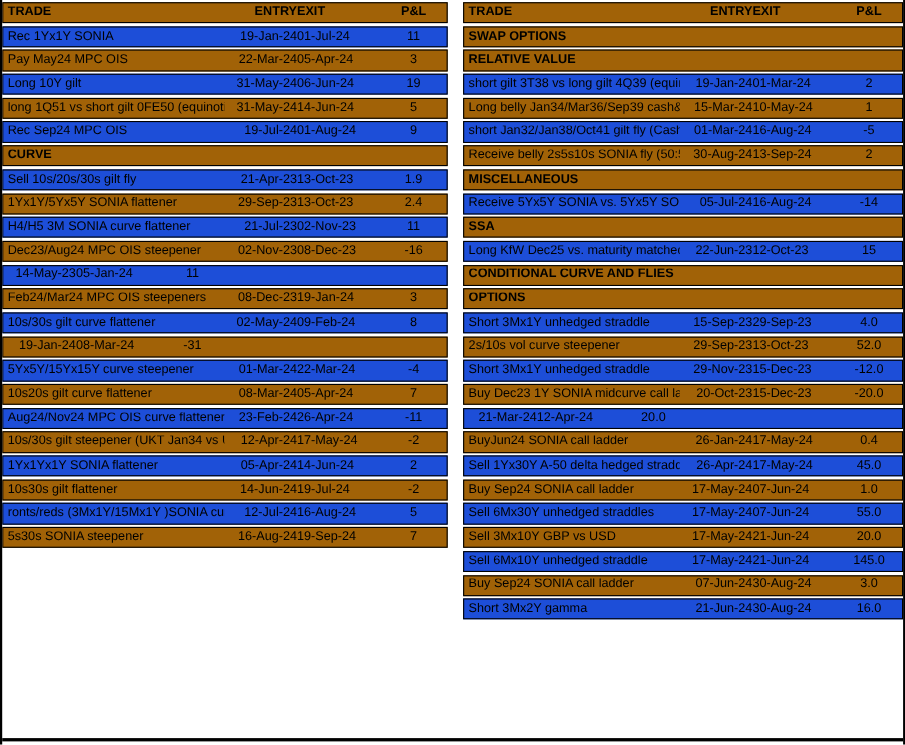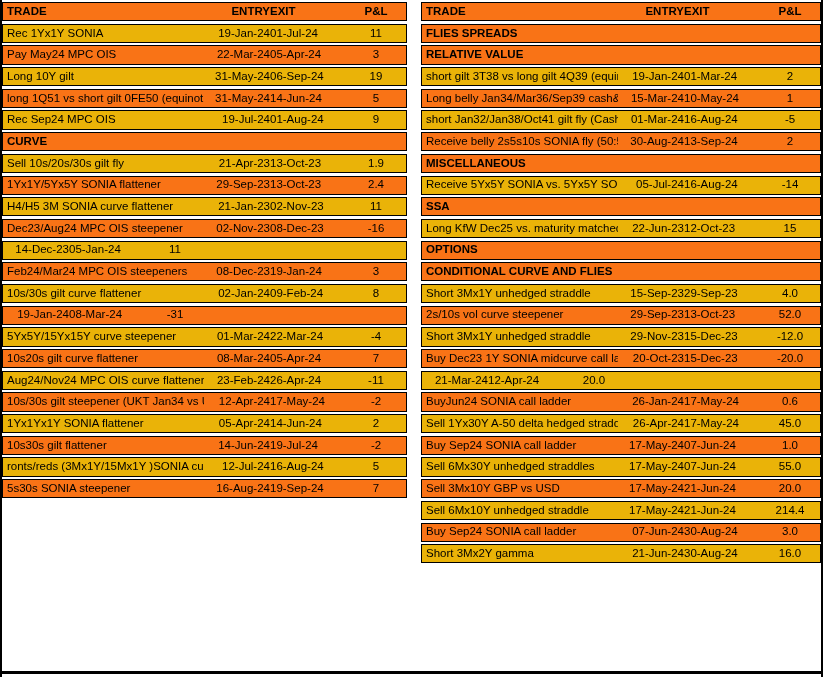--- a/index.html
+++ b/index.html
@@ -9,23 +9,23 @@
     border-left:2px solid #000; border-right:2px solid #000;
     overflow:hidden;
   }
   .bottom-rule { position:absolute; left:-2px; width:823px; top:671px; height:3px; background:#000; }
   .trade-table { position:absolute; top:2px; }
   #left-table  { left:0px;   width:405px; }
   #right-table { left:419px; width:400px; }
   .row {
     display:flex; align-items:center; box-sizing:border-box;
     height:19.2px; border:1.6px solid #000; margin-bottom:2.5px;
-    background:#f97316; overflow:hidden;
+    background:#a16207; overflow:hidden;
   }
-  .row.gray { background:#eab308; }
+  .row.gray { background:#1d4ed8; }
   .row.head .cell, .row.section .cell { font-weight:bold; }
   .cell { font-size:11.5px; line-height:1; white-space:nowrap; color:#000; }
   .c-trade { flex:1 1 auto; min-width:0; padding-left:4px; overflow:hidden; }
   .c-entry { flex:0 0 66px; text-align:right; }
   .c-exit  { flex:0 0 76px; text-align:left; }
   .c-pnl   { flex:0 0 60px; text-align:center; }
 </style>
 </head>
 <body>
 
@@ -45,21 +45,21 @@
       </div>
       <div class="row">
         <div class="cell c-trade">Pay May24 MPC OIS</div>
         <div class="cell c-entry">22-Mar-24</div>
         <div class="cell c-exit">05-Apr-24</div>
         <div class="cell c-pnl">3</div>
       </div>
       <div class="row gray">
         <div class="cell c-trade">Long 10Y gilt</div>
         <div class="cell c-entry">31-May-24</div>
-        <div class="cell c-exit">06-Sep-24</div>
+        <div class="cell c-exit">06-Jun-24</div>
         <div class="cell c-pnl">19</div>
       </div>
       <div class="row">
         <div class="cell c-trade">long 1Q51 vs short gilt 0FE50 (equinotic</div>
         <div class="cell c-entry">31-May-24</div>
         <div class="cell c-exit">14-Jun-24</div>
         <div class="cell c-pnl">5</div>
       </div>
       <div class="row gray">
         <div class="cell c-trade">Rec Sep24 MPC OIS</div>
@@ -77,44 +77,44 @@
         <div class="cell c-pnl">1.9</div>
       </div>
       <div class="row">
         <div class="cell c-trade">1Yx1Y/5Yx5Y SONIA flattener</div>
         <div class="cell c-entry">29-Sep-23</div>
         <div class="cell c-exit">13-Oct-23</div>
         <div class="cell c-pnl">2.4</div>
       </div>
       <div class="row gray">
         <div class="cell c-trade">H4/H5 3M SONIA curve flattener</div>
-        <div class="cell c-entry">21-Jan-23</div>
+        <div class="cell c-entry">21-Jul-23</div>
         <div class="cell c-exit">02-Nov-23</div>
         <div class="cell c-pnl">11</div>
       </div>
       <div class="row">
         <div class="cell c-trade">Dec23/Aug24 MPC OIS steepener</div>
         <div class="cell c-entry">02-Nov-23</div>
         <div class="cell c-exit">08-Dec-23</div>
         <div class="cell c-pnl">-16</div>
       </div>
       <div class="row gray">
-        <div class="cell c-entry">14-Dec-23</div>
+        <div class="cell c-entry">14-May-23</div>
         <div class="cell c-exit">05-Jan-24</div>
         <div class="cell c-pnl">11</div>
       </div>
       <div class="row">
         <div class="cell c-trade">Feb24/Mar24 MPC OIS steepeners</div>
         <div class="cell c-entry">08-Dec-23</div>
         <div class="cell c-exit">19-Jan-24</div>
         <div class="cell c-pnl">3</div>
       </div>
       <div class="row gray">
         <div class="cell c-trade">10s/30s gilt curve flattener</div>
-        <div class="cell c-entry">02-Jan-24</div>
+        <div class="cell c-entry">02-May-24</div>
         <div class="cell c-exit">09-Feb-24</div>
         <div class="cell c-pnl">8</div>
       </div>
       <div class="row">
         <div class="cell c-entry">19-Jan-24</div>
         <div class="cell c-exit">08-Mar-24</div>
         <div class="cell c-pnl">-31</div>
       </div>
       <div class="row gray">
         <div class="cell c-trade">5Yx5Y/15Yx15Y curve steepener</div>
@@ -166,21 +166,21 @@
       </div>
     </div>
   <div id="right-table" class="trade-table">
       <div class="row head">
         <div class="cell c-trade">TRADE</div>
         <div class="cell c-entry">ENTRY</div>
         <div class="cell c-exit">EXIT</div>
         <div class="cell c-pnl">P&amp;L</div>
       </div>
       <div class="row section">
-        <div class="cell c-trade">FLIES SPREADS</div>
+        <div class="cell c-trade">SWAP OPTIONS</div>
       </div>
       <div class="row section">
         <div class="cell c-trade">RELATIVE VALUE</div>
       </div>
       <div class="row gray">
         <div class="cell c-trade">short gilt 3T38 vs long gilt 4Q39 (equinoc</div>
         <div class="cell c-entry">19-Jan-24</div>
         <div class="cell c-exit">01-Mar-24</div>
         <div class="cell c-pnl">2</div>
       </div>
@@ -214,24 +214,24 @@
       <div class="row section">
         <div class="cell c-trade">SSA</div>
       </div>
       <div class="row gray">
         <div class="cell c-trade">Long KfW Dec25 vs. maturity matched ,</div>
         <div class="cell c-entry">22-Jun-23</div>
         <div class="cell c-exit">12-Oct-23</div>
         <div class="cell c-pnl">15</div>
       </div>
       <div class="row section">
+        <div class="cell c-trade">CONDITIONAL CURVE AND FLIES</div>
+      </div>
+      <div class="row section">
         <div class="cell c-trade">OPTIONS</div>
-      </div>
-      <div class="row section">
-        <div class="cell c-trade">CONDITIONAL CURVE AND FLIES</div>
       </div>
       <div class="row gray">
         <div class="cell c-trade">Short 3Mx1Y unhedged straddle</div>
         <div class="cell c-entry">15-Sep-23</div>
         <div class="cell c-exit">29-Sep-23</div>
         <div class="cell c-pnl">4.0</div>
       </div>
       <div class="row">
         <div class="cell c-trade">2s/10s vol curve steepener</div>
         <div class="cell c-entry">29-Sep-23</div>
@@ -252,21 +252,21 @@
       </div>
       <div class="row gray">
         <div class="cell c-entry">21-Mar-24</div>
         <div class="cell c-exit">12-Apr-24</div>
         <div class="cell c-pnl">20.0</div>
       </div>
       <div class="row">
         <div class="cell c-trade">BuyJun24 SONIA call ladder</div>
         <div class="cell c-entry">26-Jan-24</div>
         <div class="cell c-exit">17-May-24</div>
-        <div class="cell c-pnl">0.6</div>
+        <div class="cell c-pnl">0.4</div>
       </div>
       <div class="row gray">
         <div class="cell c-trade">Sell 1Yx30Y A-50 delta hedged straddle</div>
         <div class="cell c-entry">26-Apr-24</div>
         <div class="cell c-exit">17-May-24</div>
         <div class="cell c-pnl">45.0</div>
       </div>
       <div class="row">
         <div class="cell c-trade">Buy Sep24 SONIA call ladder</div>
         <div class="cell c-entry">17-May-24</div>
@@ -282,21 +282,21 @@
       <div class="row">
         <div class="cell c-trade">Sell 3Mx10Y GBP vs USD</div>
         <div class="cell c-entry">17-May-24</div>
         <div class="cell c-exit">21-Jun-24</div>
         <div class="cell c-pnl">20.0</div>
       </div>
       <div class="row gray">
         <div class="cell c-trade">Sell 6Mx10Y unhedged straddle</div>
         <div class="cell c-entry">17-May-24</div>
         <div class="cell c-exit">21-Jun-24</div>
-        <div class="cell c-pnl">214.4</div>
+        <div class="cell c-pnl">145.0</div>
       </div>
       <div class="row">
         <div class="cell c-trade">Buy Sep24 SONIA call ladder</div>
         <div class="cell c-entry">07-Jun-24</div>
         <div class="cell c-exit">30-Aug-24</div>
         <div class="cell c-pnl">3.0</div>
       </div>
       <div class="row gray">
         <div class="cell c-trade">Short 3Mx2Y gamma</div>
         <div class="cell c-entry">21-Jun-24</div>

